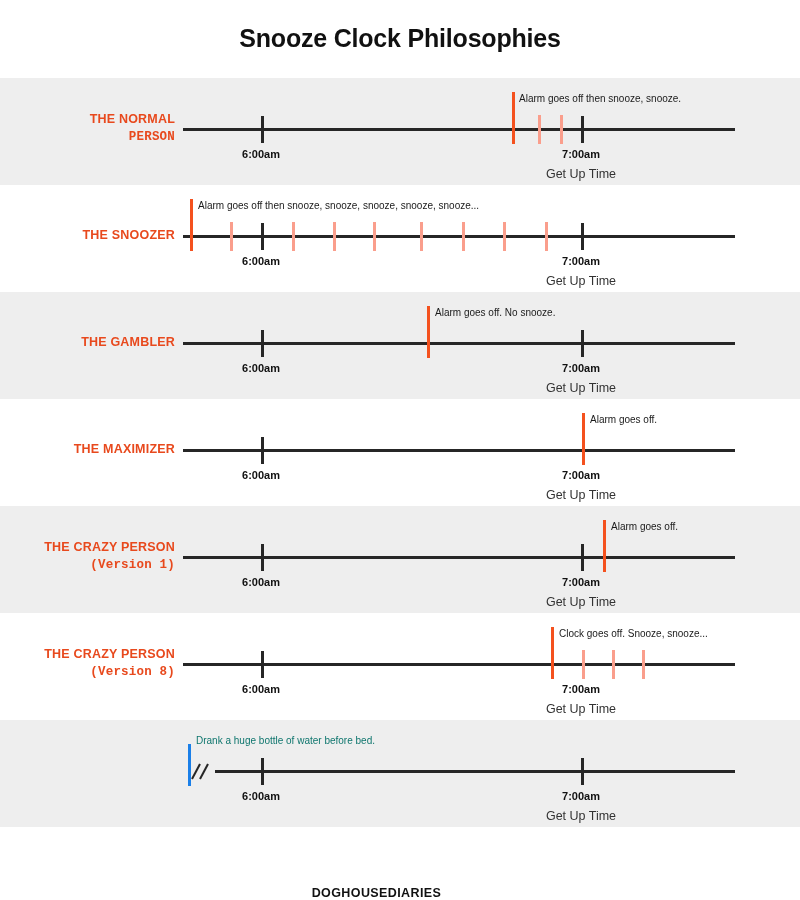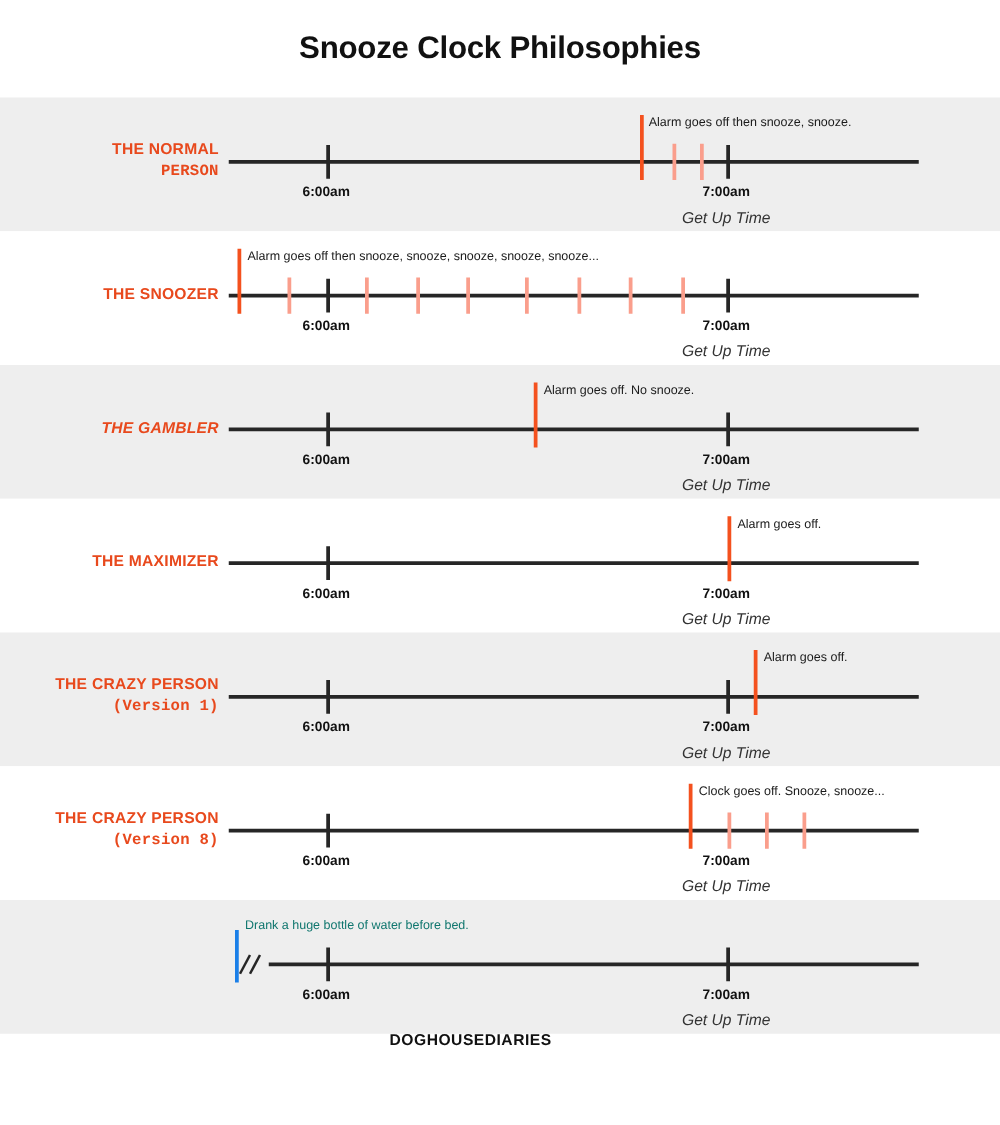--- a/index.html
+++ b/index.html
@@ -94,21 +94,20 @@
     font-size: 11px;
     font-weight: bold;
     color: #111111;
     white-space: nowrap;
     transform: translateX(-50%);
   }
   .tick-sub {
     position: absolute;
     text-align: center;
     font-size: 12.5px;
-    font-style: italic;
     font-weight: normal;
     color: #333333;
     white-space: nowrap;
     transform: translateX(-50%);
   }
 
   
   .axis-break {
     position: absolute;
     width: 22px;
@@ -125,21 +124,21 @@
   }
 
   
   #footer {
     position: absolute;
     left: 0;
     bottom: 0;
     width: 753px;
     height: 75px;
     display: flex;
-    align-items: flex-start;
+    align-items: flex-end;
     justify-content: center;
   }
   #footer-text {
     font-size: 12.5px;
     font-weight: bold;
     letter-spacing: 0.4px;
     color: #111111;
   }
 </style>
 </head>
@@ -178,21 +177,21 @@
         <div class="mark snooze" style="left: 373px; top: 37px; height: 29px;"></div>
         <div class="mark snooze" style="left: 420px; top: 37px; height: 29px;"></div>
         <div class="mark snooze" style="left: 462px; top: 37px; height: 29px;"></div>
         <div class="mark snooze" style="left: 503px; top: 37px; height: 29px;"></div>
         <div class="mark snooze" style="left: 545px; top: 37px; height: 29px;"></div>
         <div class="mark alarm" style="left: 190px; top: 14px; height: 52px;"></div>
         <div class="callout" style="left: 198px; top: 14px;">Alarm goes off then snooze, snooze, snooze, snooze, snooze...</div>
       </div>
     </div>
     <div class="row shaded" style="height: 107px;">
-      <div class="row-label" style="top: 41px; font-style: italic;"><span>THE GAMBLER</span></div>
+      <div class="row-label" style="top: 41px;"><span>THE GAMBLER</span></div>
       <div class="timeline">
         <div class="axis" style="left: 183px; width: 552px; top: 50px;"></div>
         <div class="mark tick" style="left: 261px; top: 38px; height: 27px;"></div>
         <div class="mark tick" style="left: 581px; top: 38px; height: 27px;"></div>
         <div class="tick-label" style="left: 261px; top: 70px;">6:00am</div>
         <div class="tick-label" style="left: 581px; top: 70px;">7:00am</div>
         <div class="tick-sub" style="left: 581px; top: 89px;">Get Up Time</div>
         <div class="mark alarm" style="left: 427px; top: 14px; height: 52px;"></div>
         <div class="callout" style="left: 435px; top: 14px;">Alarm goes off. No snooze.</div>
       </div>

